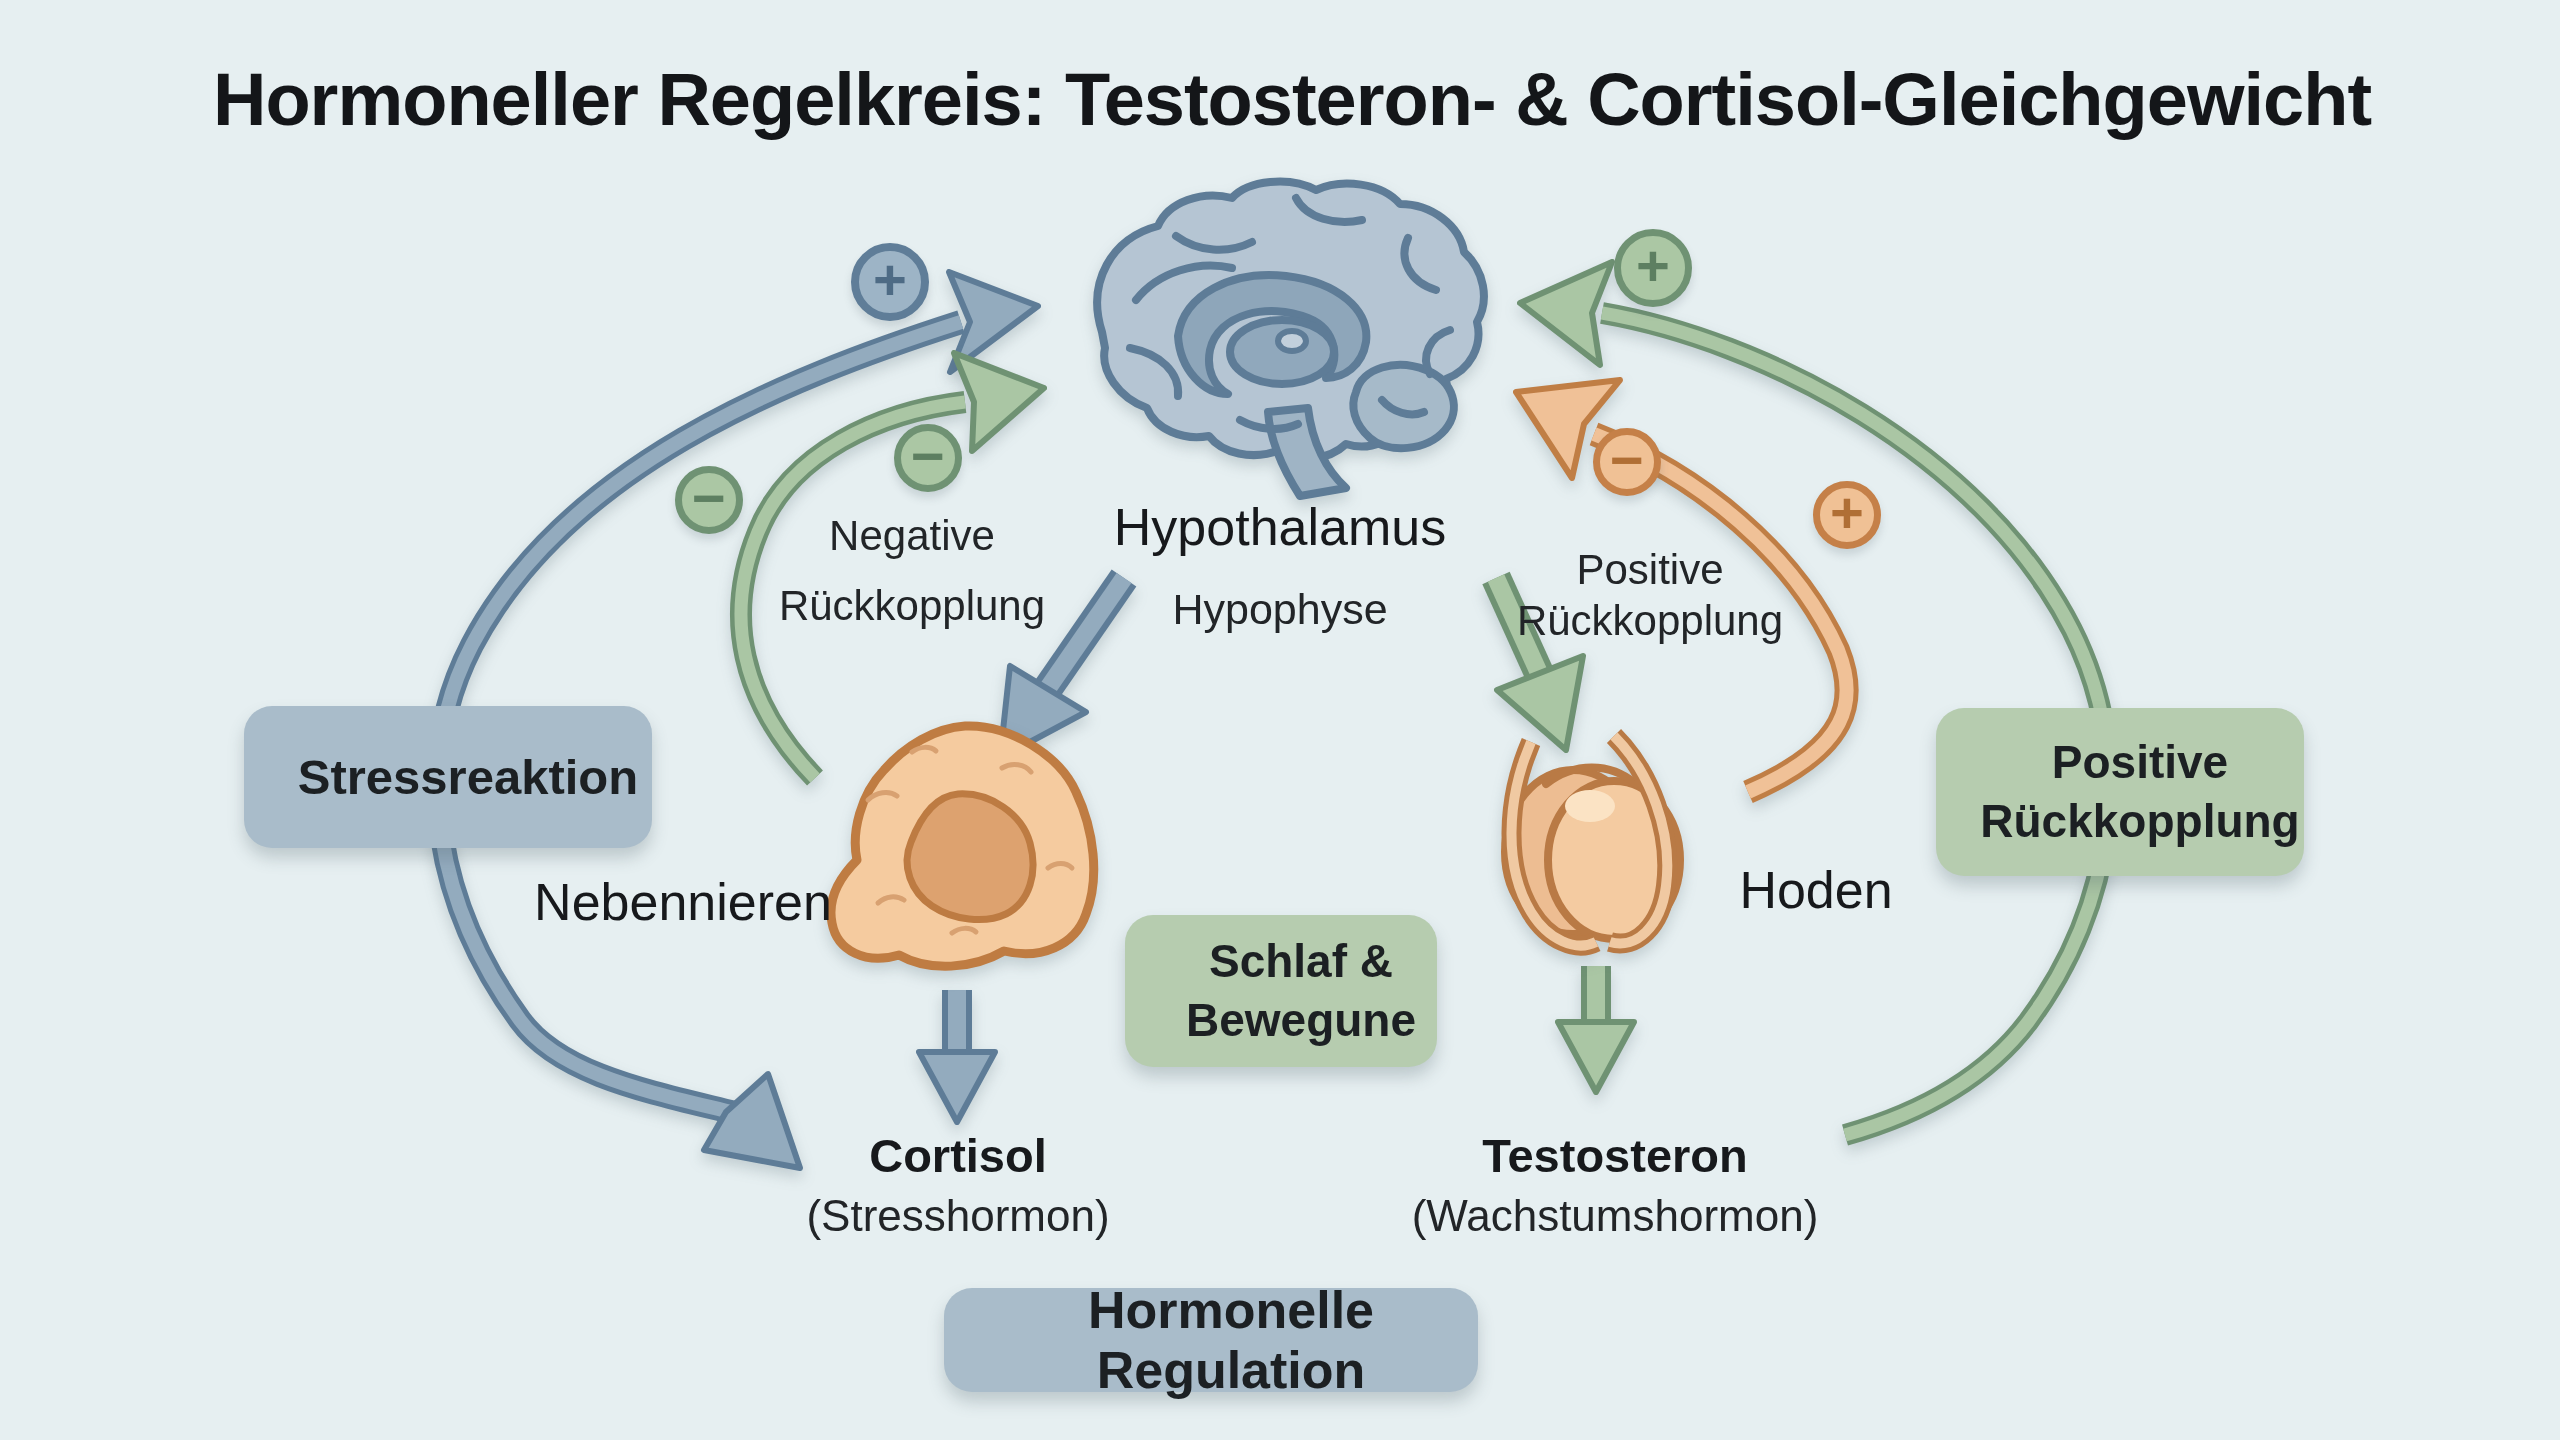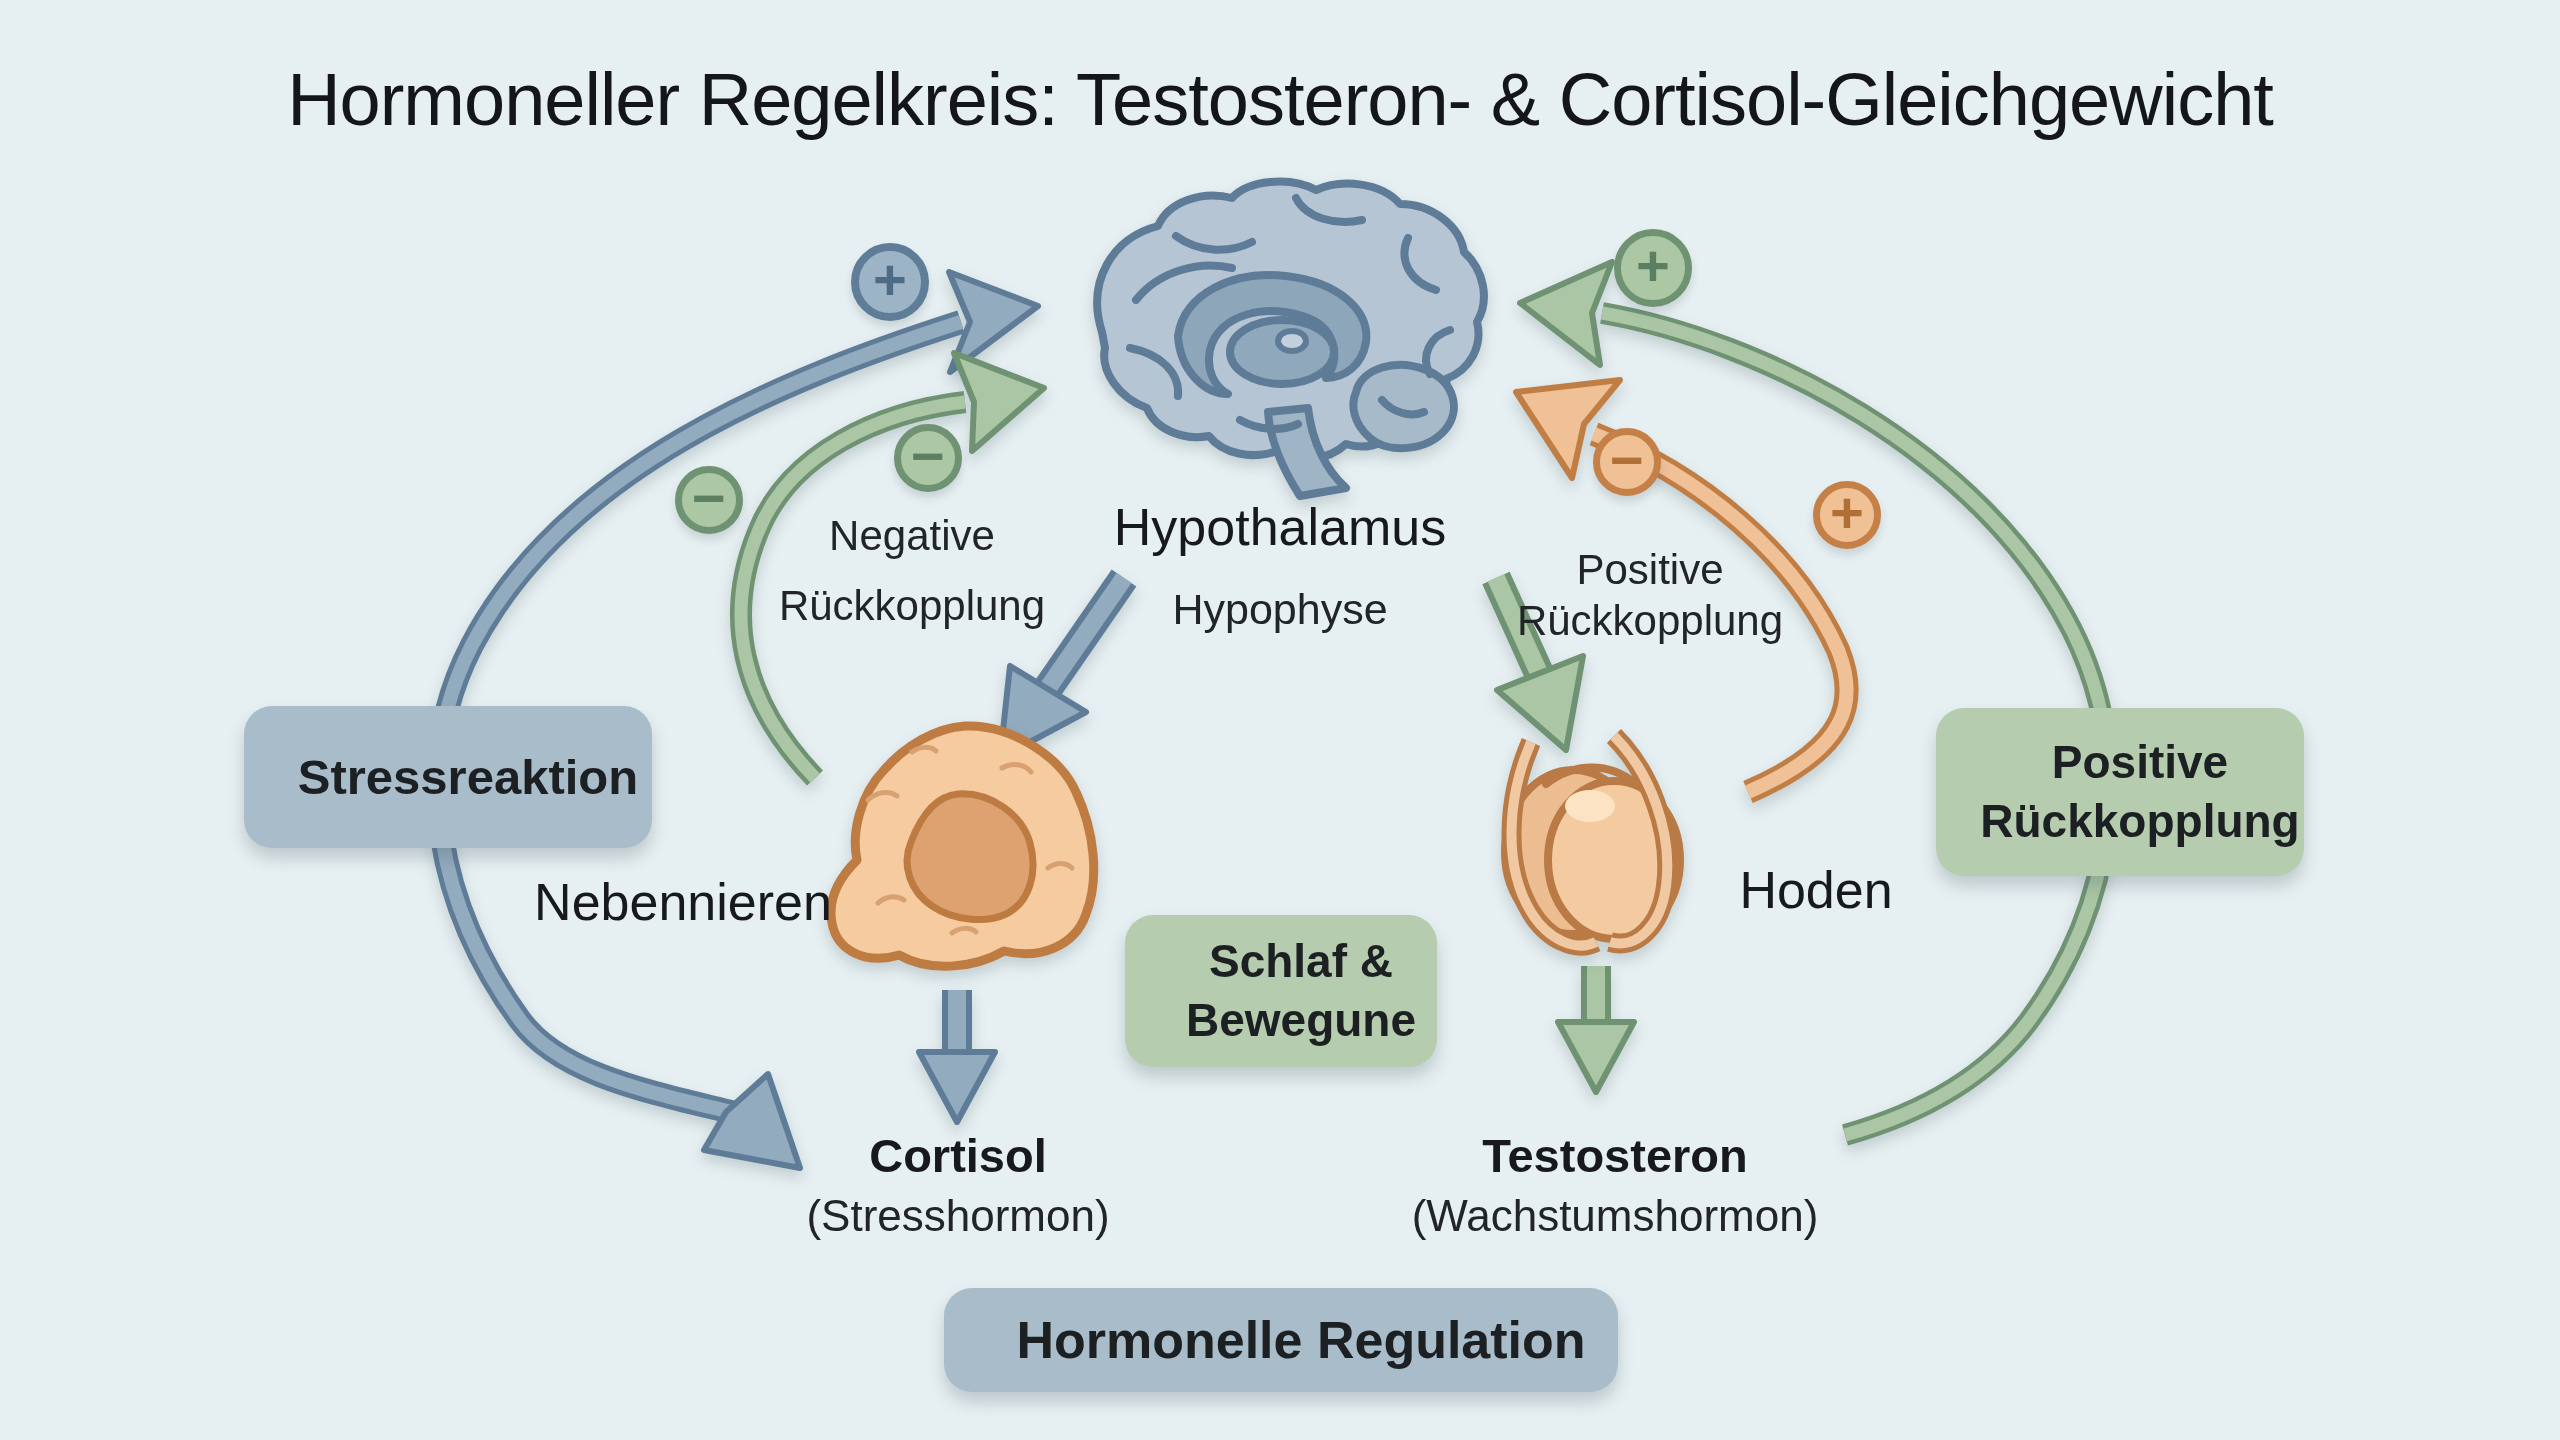--- a/index.html
+++ b/index.html
@@ -7,21 +7,21 @@
     position:relative;width:2560px;height:1440px;overflow:hidden;
     background:#e6eff1;
     font-family:"Liberation Sans", sans-serif;
     color:#17191c;
   }
   .stage *{box-sizing:border-box;}
   svg.diagram{position:absolute;left:0;top:0;width:2560px;height:1440px;}
   .soft{filter:drop-shadow(0 7px 7px rgba(70,90,100,.22));}
 
   .lbl{position:absolute;transform:translate(-50%,-50%);white-space:nowrap;line-height:1;}
-  .title{font-size:74px;font-weight:400;letter-spacing:-1px;color:#141619;}
+  .title{font-size:74px;font-weight:700;letter-spacing:-1px;color:#141619;margin-left:12px;}
   .b44{font-size:52px;font-weight:400;}
   .r42{font-size:42px;font-weight:400;color:#222528;}
   .b54{font-size:47px;font-weight:700;}
   .r44{font-size:44px;font-weight:400;color:#222528;}
 
   .badge{
     position:absolute;display:flex;flex-direction:column;align-items:center;justify-content:center;
     border-radius:28px;box-shadow:0 10px 16px rgba(70,90,100,.25);
     font-weight:700;color:#1c2023;text-align:center;padding-left:40px;
   }
@@ -185,17 +185,17 @@
   <div class="badge badge-green" style="left:1936px;top:708px;width:368px;height:168px;font-size:46px;line-height:1.28;">
     <span>Positive</span>
     <span>Rückkopplung</span>
   </div>
 
   <div class="badge badge-green" style="left:1125px;top:915px;width:312px;height:152px;font-size:46px;line-height:1.28;">
     <span>Schlaf &amp;</span>
     <span>Bewegune</span>
   </div>
 
-  <div class="badge badge-blue" style="left:944px;top:1288px;width:674px;height:104px;font-size:52px;">
+  <div class="badge badge-blue" style="left:944px;top:1288px;width:534px;height:104px;font-size:52px;">
     <span>Hormonelle Regulation</span>
   </div>
 
 </div>
 
 </body></html>

